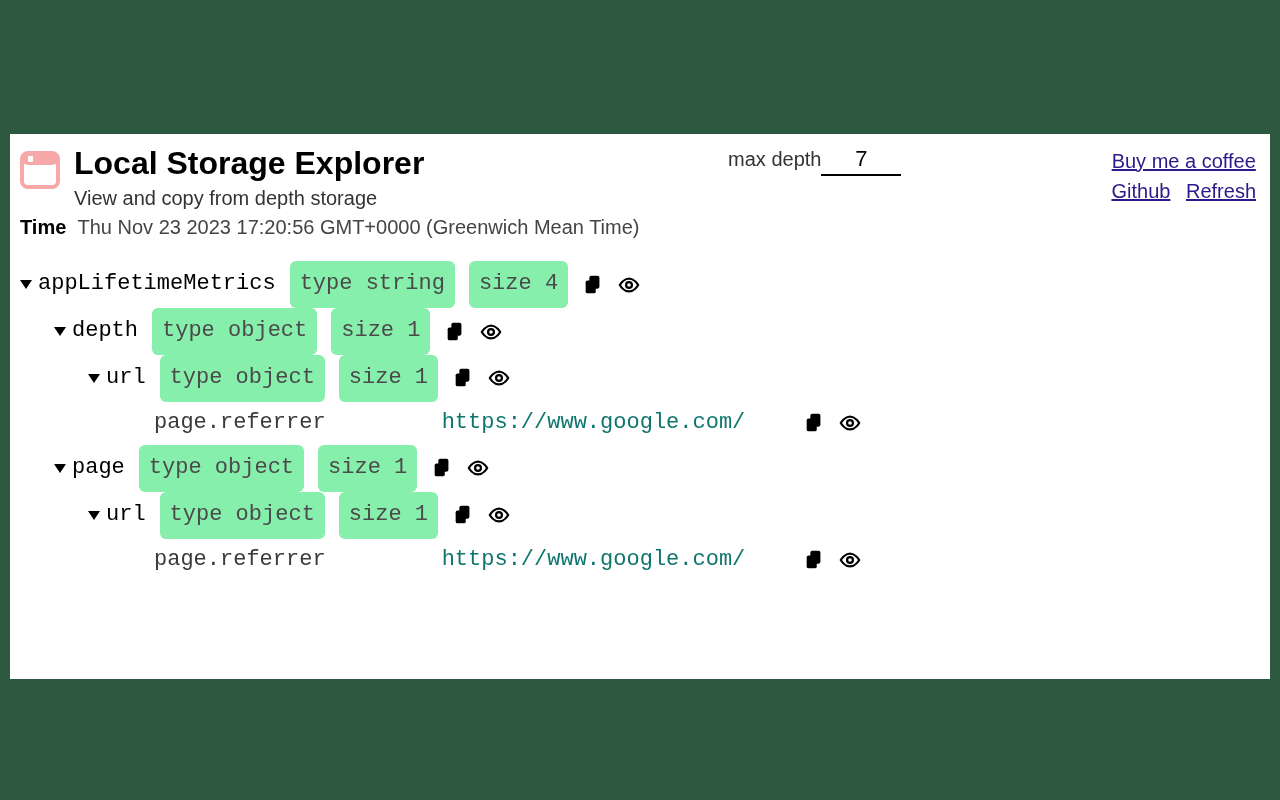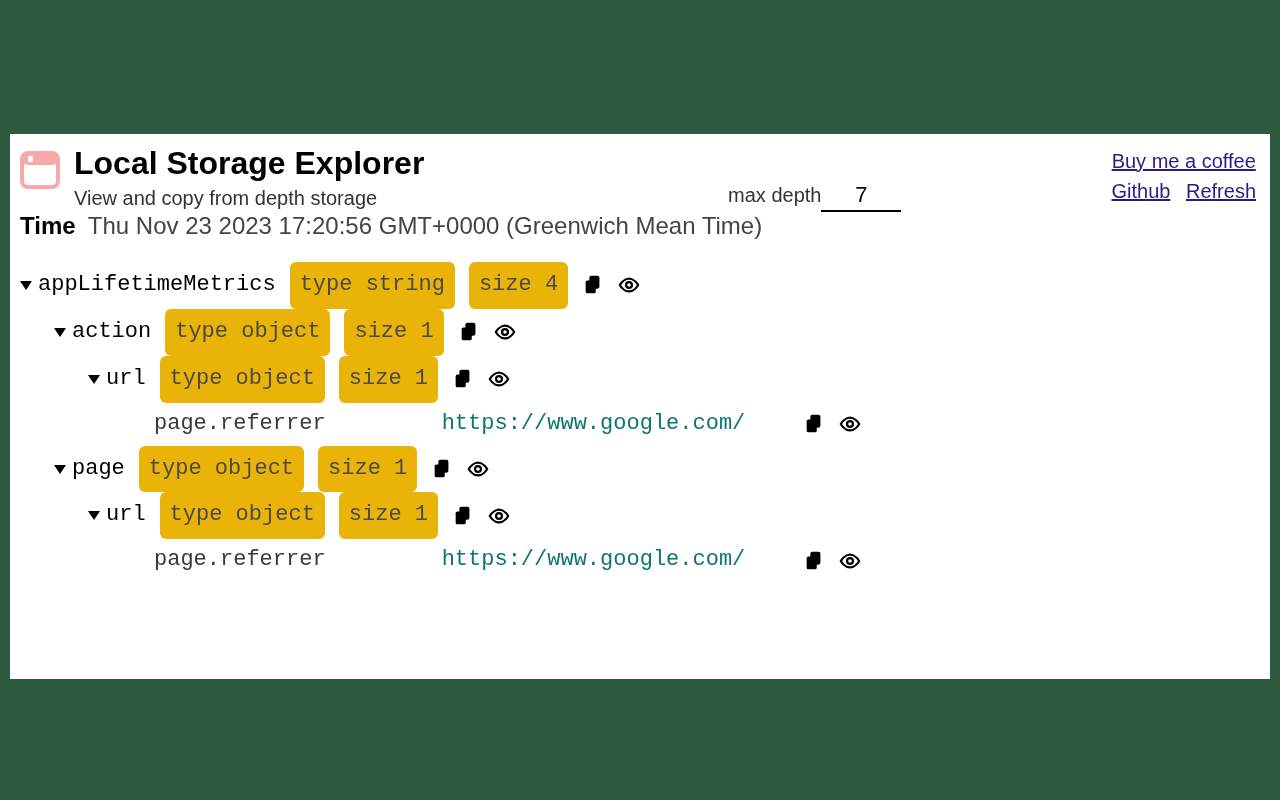--- a/index.html
+++ b/index.html
@@ -40,21 +40,20 @@
     font-size: 20px;
     color: #333;
     margin-top: 6px;
   }
   .spacer { flex: 1; }
   .depth-block {
     display: flex;
     align-items: baseline;
     font-size: 20px;
     color: #333;
-    margin-top: 36px;
     margin-right: 200px;
   }
   .depth-input {
     border: none;
     border-bottom: 2px solid #000;
     width: 80px;
     font-size: 22px;
     text-align: center;
     outline: none;
     padding: 0 0 2px 0;
@@ -87,22 +86,23 @@
   .btn {
     border: 1px solid #888;
     background: #efefef;
     font-size: 22px;
     padding: 0 18px;
     border-radius: 4px;
     cursor: pointer;
     color: #000;
   }
   .time-row {
-    font-size: 24px;
+    font-size: 20px;
     color: #444;
+    margin-top: 6px;
   }
   .time-row b { color: #000; margin-right: 6px; }
   .tree {
     margin-top: 22px;
     font-family: "Courier New", monospace;
     font-size: 22px;
     line-height: 1.95;
   }
   .node { display: flex; align-items: center; flex-wrap: nowrap; }
   .caret {
@@ -111,21 +111,21 @@
     border-left: 6px solid transparent;
     border-right: 6px solid transparent;
     border-top: 9px solid #000;
     margin-right: 6px;
     cursor: pointer;
   }
   .key { color: #000; font-weight: 400; }
   .leafkey { color: #3a3a3a; }
   .leafval { color: #0f766e; }
   .badge {
-    background: #eab308;
+    background: #86efac;
     color: #4a4a4a;
     border-radius: 6px;
     padding: 2px 10px;
     margin-left: 14px;
     font-family: "Courier New", monospace;
   }
   .icons { margin-left: 14px; display: inline-flex; gap: 14px; align-items: center; }
   .ind1 { padding-left: 34px; }
   .ind2 { padding-left: 68px; }
   .ind3 { padding-left: 134px; gap: 44px; }
@@ -183,21 +183,21 @@
           </svg>
         <svg class="icon" viewBox="0 0 24 24">
             <path fill="none" stroke="#000" stroke-width="2.4" d="M2 12s4-7 10-7 10 7 10 7-4 7-10 7S2 12 2 12z"></path>
             <circle cx="12" cy="12" r="3.2" fill="none" stroke="#000" stroke-width="2.4"></circle>
           </svg>
       </span>
     </div>
 
     <div class="node ind1">
       <span class="caret"></span>
-      <span class="key">action</span>
+      <span class="key">depth</span>
       <span class="badge">type object</span>
       <span class="badge">size 1</span>
       <span class="icons">
         <svg class="icon" viewBox="0 0 24 24">
             <rect x="8" y="2" width="11" height="14" rx="2" fill="#000"></rect>
             <rect x="4" y="7" width="11" height="14" rx="2" fill="#000"></rect>
           </svg>
         <svg class="icon" viewBox="0 0 24 24">
             <path fill="none" stroke="#000" stroke-width="2.4" d="M2 12s4-7 10-7 10 7 10 7-4 7-10 7S2 12 2 12z"></path>
             <circle cx="12" cy="12" r="3.2" fill="none" stroke="#000" stroke-width="2.4"></circle>

